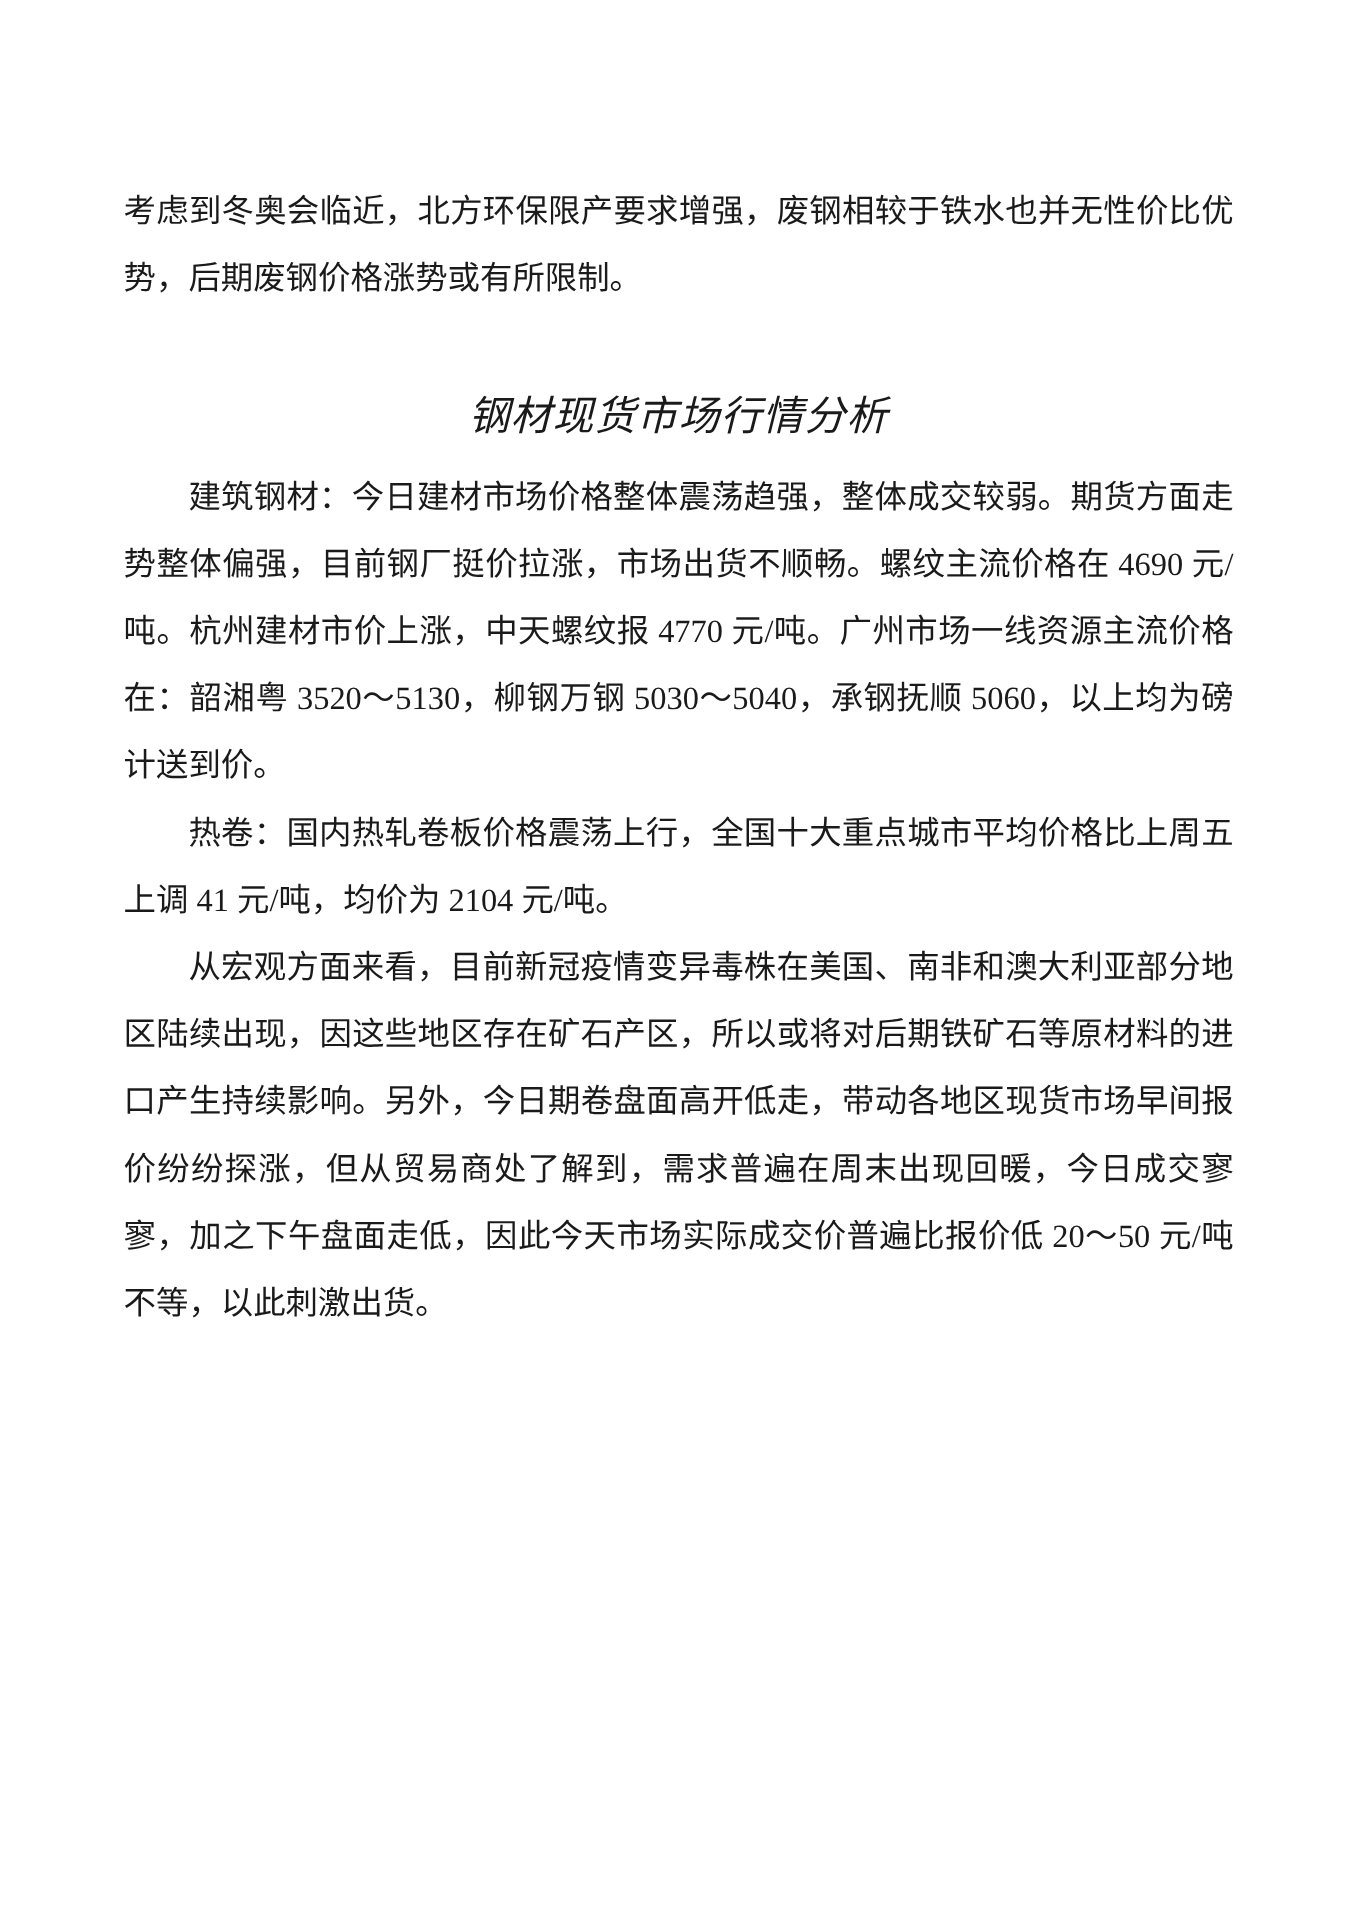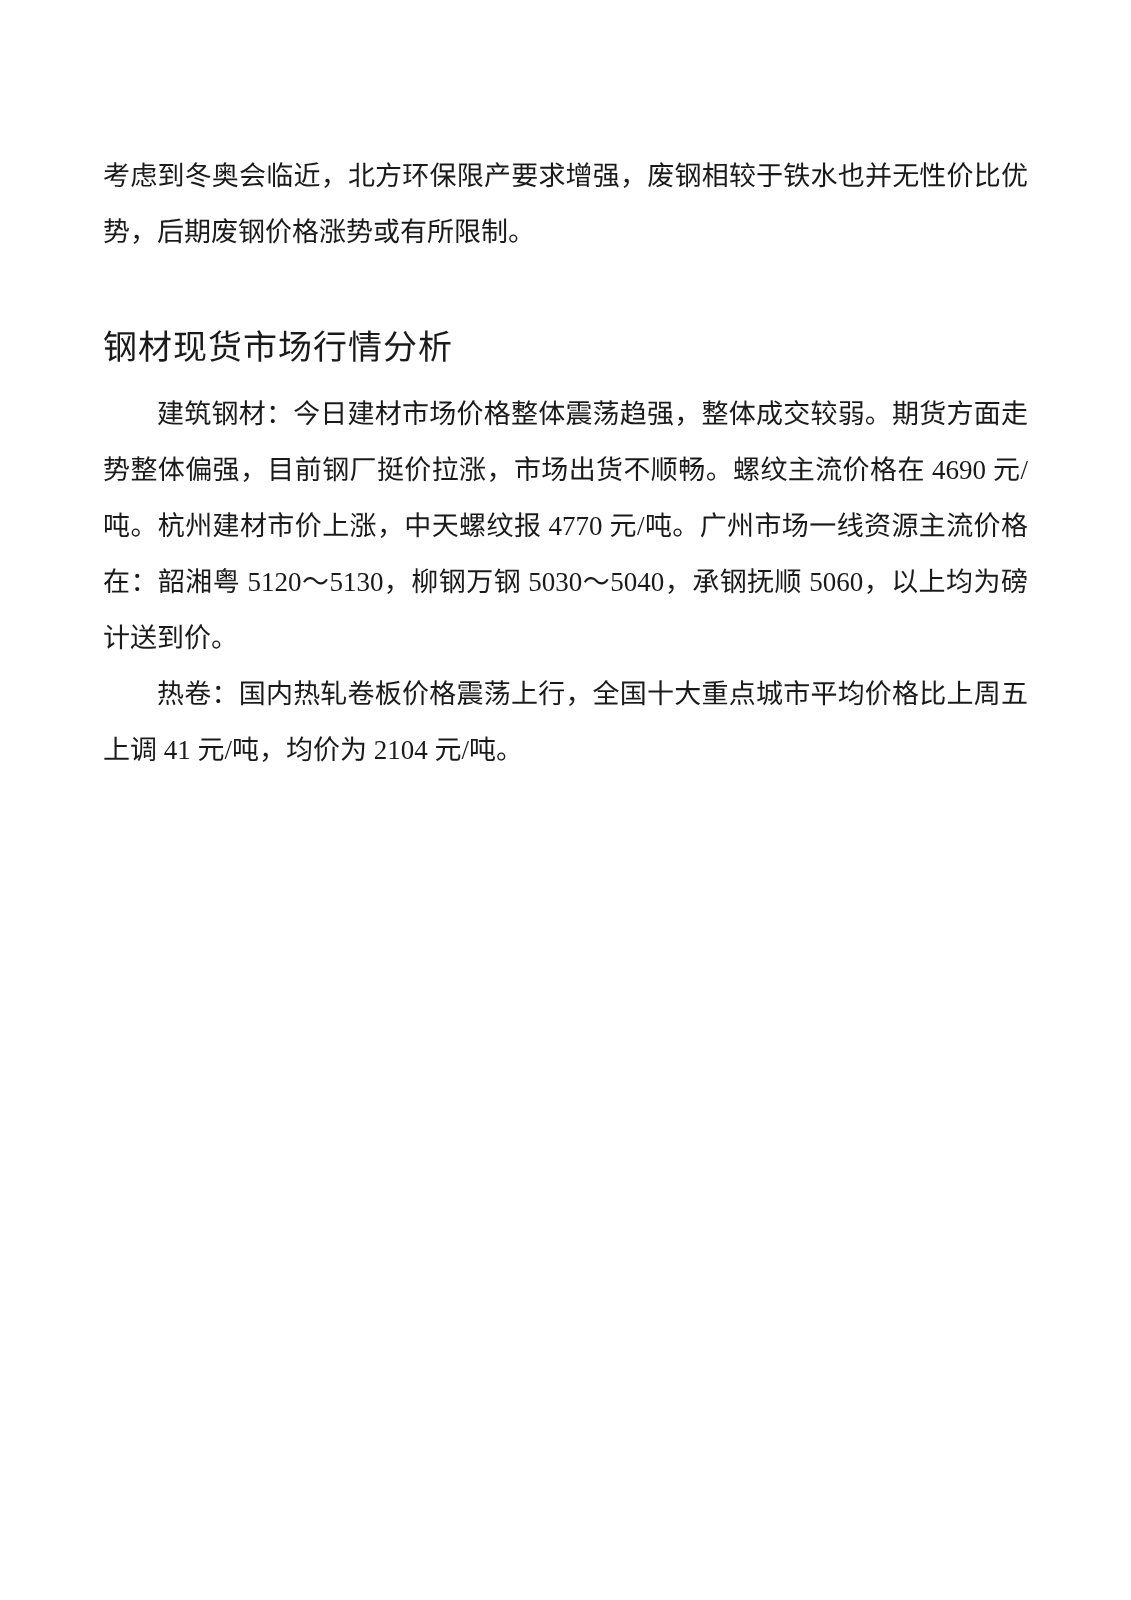--- a/index.html
+++ b/index.html
@@ -30,31 +30,34 @@
     word-break: break-all;
   }
   .para.no-indent {
     text-indent: 0;
   }
   .doc-title {
     margin: 56px 0 6px 0;
     font-size: 34px;
     font-weight: 400;
     line-height: 64px;
+    text-align: center;
     letter-spacing: 1px;
+    font-style: italic;
   }
 </style>
 </head>
 <body>
 
 <div class="page">
 
   <p class="para no-indent">考虑到冬奥会临近，北方环保限产要求增强，废钢相较于铁水也并无性价比优势，后期废钢价格涨势或有所限制。</p>
 
   <h1 class="doc-title">钢材现货市场行情分析</h1>
 
-  <p class="para">建筑钢材：今日建材市场价格整体震荡趋强，整体成交较弱。期货方面走势整体偏强，目前钢厂挺价拉涨，市场出货不顺畅。螺纹主流价格在 4690 元/吨。杭州建材市价上涨，中天螺纹报 4770 元/吨。广州市场一线资源主流价格在：韶湘粤 5120～5130，柳钢万钢 5030～5040，承钢抚顺 5060，以上均为磅计送到价。</p>
+  <p class="para">建筑钢材：今日建材市场价格整体震荡趋强，整体成交较弱。期货方面走势整体偏强，目前钢厂挺价拉涨，市场出货不顺畅。螺纹主流价格在 4690 元/吨。杭州建材市价上涨，中天螺纹报 4770 元/吨。广州市场一线资源主流价格在：韶湘粤 3520～5130，柳钢万钢 5030～5040，承钢抚顺 5060，以上均为磅计送到价。</p>
 
   <p class="para">热卷：国内热轧卷板价格震荡上行，全国十大重点城市平均价格比上周五上调 41 元/吨，均价为 2104 元/吨。</p>
 
+  <p class="para">从宏观方面来看，目前新冠疫情变异毒株在美国、南非和澳大利亚部分地区陆续出现，因这些地区存在矿石产区，所以或将对后期铁矿石等原材料的进口产生持续影响。另外，今日期卷盘面高开低走，带动各地区现货市场早间报价纷纷探涨，但从贸易商处了解到，需求普遍在周末出现回暖，今日成交寥寥，加之下午盘面走低，因此今天市场实际成交价普遍比报价低 20～50 元/吨不等，以此刺激出货。</p>
 
 
 </div>
 
 </body></html>

